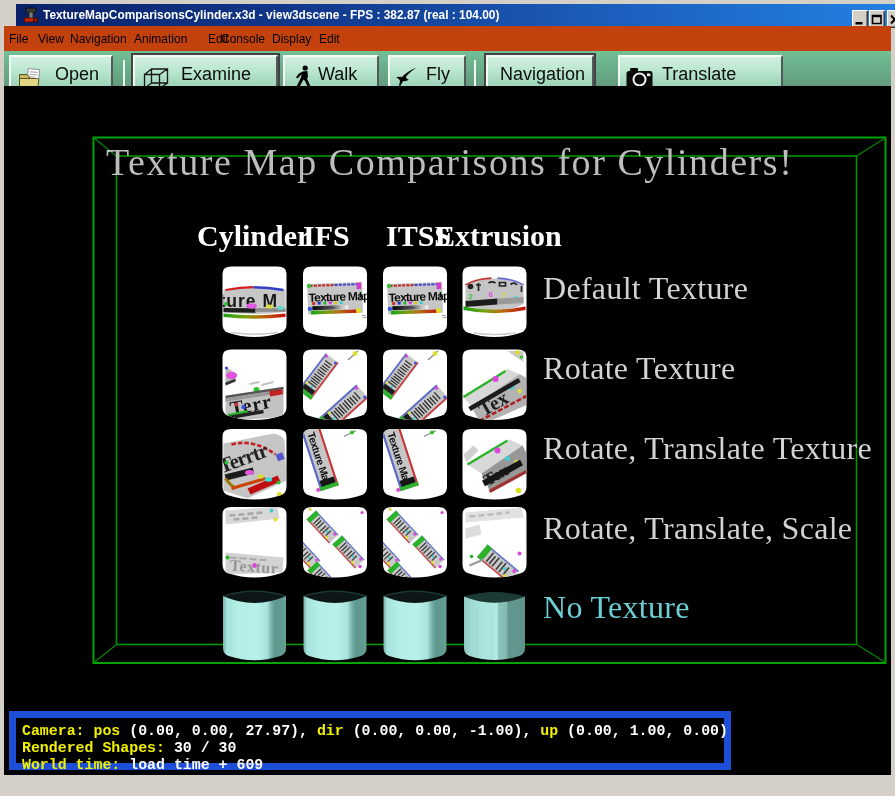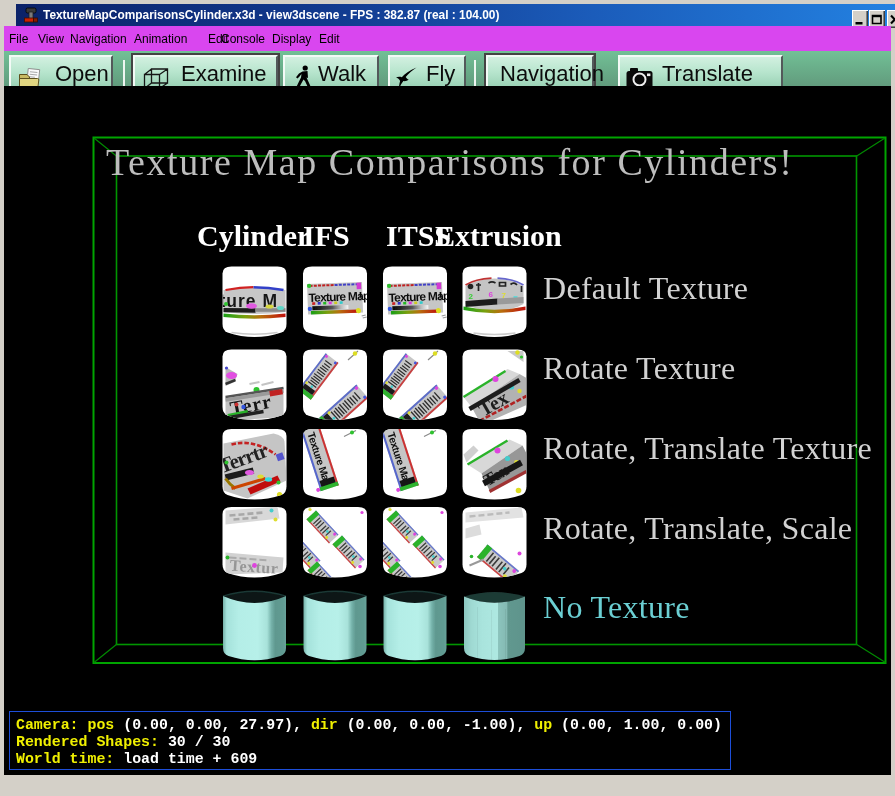--- a/index.html
+++ b/index.html
@@ -1,29 +1,29 @@
 <!DOCTYPE html>
 <html><head><meta charset="utf-8">
 <style>
 html,body{margin:0;padding:0}
 body{width:895px;height:796px;position:relative;overflow:hidden;background:#d4d0c8;font-family:"Liberation Sans",sans-serif}
 .abs{position:absolute}
 #titlebar{position:absolute;left:16px;top:4px;width:887px;height:22px;background:linear-gradient(90deg,#0b2269 0%,#123a8e 35%,#1b5cba 65%,#2382e2 100%)}
 #ticon{position:absolute;left:7px;top:3px;width:16px;height:16px}
 #ttext{position:absolute;left:27px;top:0;height:22px;line-height:23px;font-size:11.9px;font-weight:bold;color:#fff;letter-spacing:0px;white-space:pre}
 .wbtn{position:absolute;top:6px;width:16px;height:18px;background:#d4d0c8;box-shadow:inset 1px 1px 0 #ffffff,inset -1px -1px 0 #404040,inset -2px -2px 0 #808080}
-#menubar{position:absolute;left:4px;top:26px;width:887px;height:25px;background:#d946ef}
+#menubar{position:absolute;left:4px;top:26px;width:887px;height:25px;background:#c2410c}
 .mi{position:absolute;top:0;height:25px;line-height:27px;font-size:12px;color:#000}
 #toolbar{position:absolute;left:4px;top:51px;width:887px;height:52px;background:linear-gradient(#72c096,#619a7c 70%,#528569)}
 .tbtn{position:absolute;box-sizing:border-box;top:4px;height:42px;background:linear-gradient(#d2f0e0,#b7e5cd 40%,#8ac7a8);border:2px solid;border-color:#f3faf6 #53595a #53595a #f3faf6}
 .tog{box-shadow:0 0 0 2px #434343}
-.blabel{position:absolute;font-size:22px;color:#0c0c0c;top:12px;line-height:22px;white-space:pre}
+.blabel{position:absolute;font-size:18px;color:#0c0c0c;top:12px;line-height:22px;white-space:pre}
 .sep{position:absolute;top:9px;width:2px;height:36px;background:#eef6f1}
 #viewport{position:absolute;left:4px;top:86px;width:887px;height:689px;background:#000}
-#status{position:absolute;box-sizing:border-box;left:5px;top:625px;width:722px;height:59px;border:1px solid #1d4ed8;padding:5px 0 0 6px;font-family:"Liberation Mono",monospace;font-weight:bold;font-size:14.9px;line-height:17px;white-space:pre}
+#status{position:absolute;box-sizing:border-box;left:5px;top:625px;width:722px;height:59px;border:7px solid #1d4ed8;padding:5px 0 0 6px;font-family:"Liberation Mono",monospace;font-weight:bold;font-size:14.9px;line-height:17px;white-space:pre}
 .y{color:#f0f000}.w{color:#ffffff}
 </style></head>
 <body>
 <div id="titlebar">
  <svg id="ticon" viewBox="0 0 16 16">
   <rect x="3" y="1" width="10" height="5" rx="1.5" fill="#3a3a3a" stroke="#000" stroke-width="0.8"></rect>
   <rect x="6" y="5" width="4" height="7" fill="#7a7a7a" stroke="#222" stroke-width="0.8"></rect>
   <rect x="1.5" y="11" width="9" height="4" fill="#cc2200" stroke="#441100" stroke-width="0.8"></rect>
   <rect x="10.5" y="11" width="4" height="4" fill="#881a00" stroke="#330d00" stroke-width="0.8"></rect>
  </svg>

